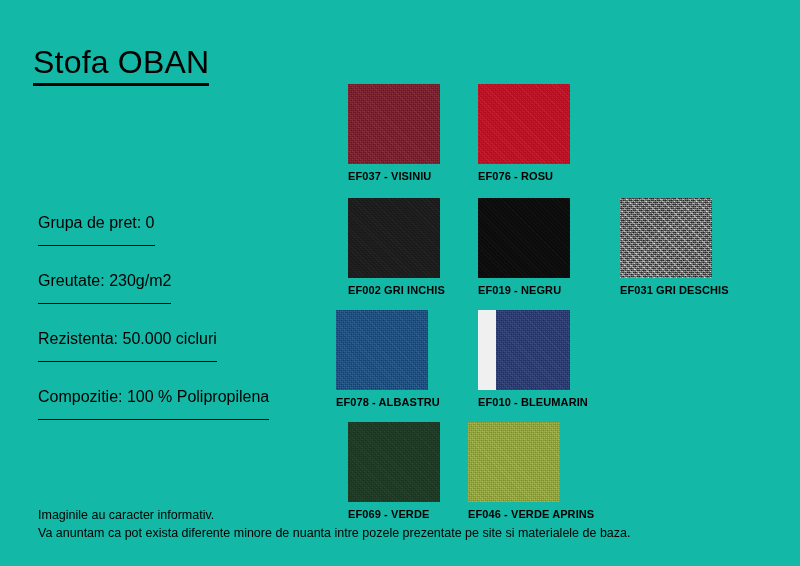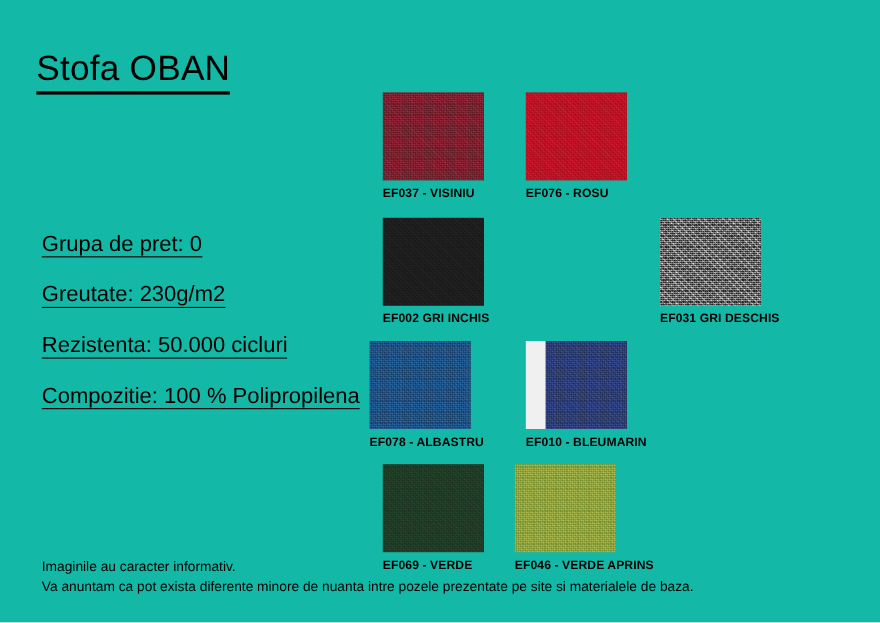--- a/index.html
+++ b/index.html
@@ -39,27 +39,27 @@
   }
 
   
   .specs {
     position: absolute;
     left: 38px;
     top: 212px;
     width: 290px;
   }
   .spec-line {
-    font-size: 20px;
+    font-size: 16px;
     line-height: 21px;
     white-space: nowrap;
     display: inline-block;
     border-bottom: 1.6px solid #000;
     margin-bottom: 24px;
-    padding-bottom: 0px;
+    padding-bottom: 12px;
   }
   .spec-line:last-child { margin-bottom: 16px; }
 
   
   .swatches {
     position: absolute;
     left: 0;
     top: 0;
     width: 800px;
     height: 566px;
@@ -179,21 +179,25 @@
         <div class="chip-label">EF037 - VISINIU</div>
       </div>
       <div class="cell" style="left: 478px; top: 44px;">
         <div class="chip" style="background: rgb(193, 17, 37);"></div>
         <div class="chip-label">EF076 - ROSU</div>
       </div>
       <div class="cell" style="left: 348px; top: 158px;">
         <div class="chip dark" style="background: rgb(28, 28, 28);"></div>
         <div class="chip-label">EF002 GRI INCHIS</div>
       </div>
-      <div class="cell" style="left: 600px; top: 158px;">
+      <div class="cell" style="left: 478px; top: 158px;">
+        <div class="chip dark" style="background: rgb(11, 11, 11);"></div>
+        <div class="chip-label">EF019 - NEGRU</div>
+      </div>
+      <div class="cell" style="left: 620px; top: 158px;">
         <div class="chip noisy" style="background: rgb(141, 141, 141);"></div>
         <div class="chip-label">EF031 GRI DESCHIS</div>
       </div>
       <div class="cell" style="left: 336px; top: 270px;">
         <div class="chip" style="background: rgb(29, 81, 133);"></div>
         <div class="chip-label">EF078 - ALBASTRU</div>
       </div>
       <div class="cell" style="left: 478px; top: 270px;">
         <div class="chip-wrap" style="background: rgb(240, 240, 240);">
           <div class="chip" style="background: rgb(44, 61, 118);"></div>

